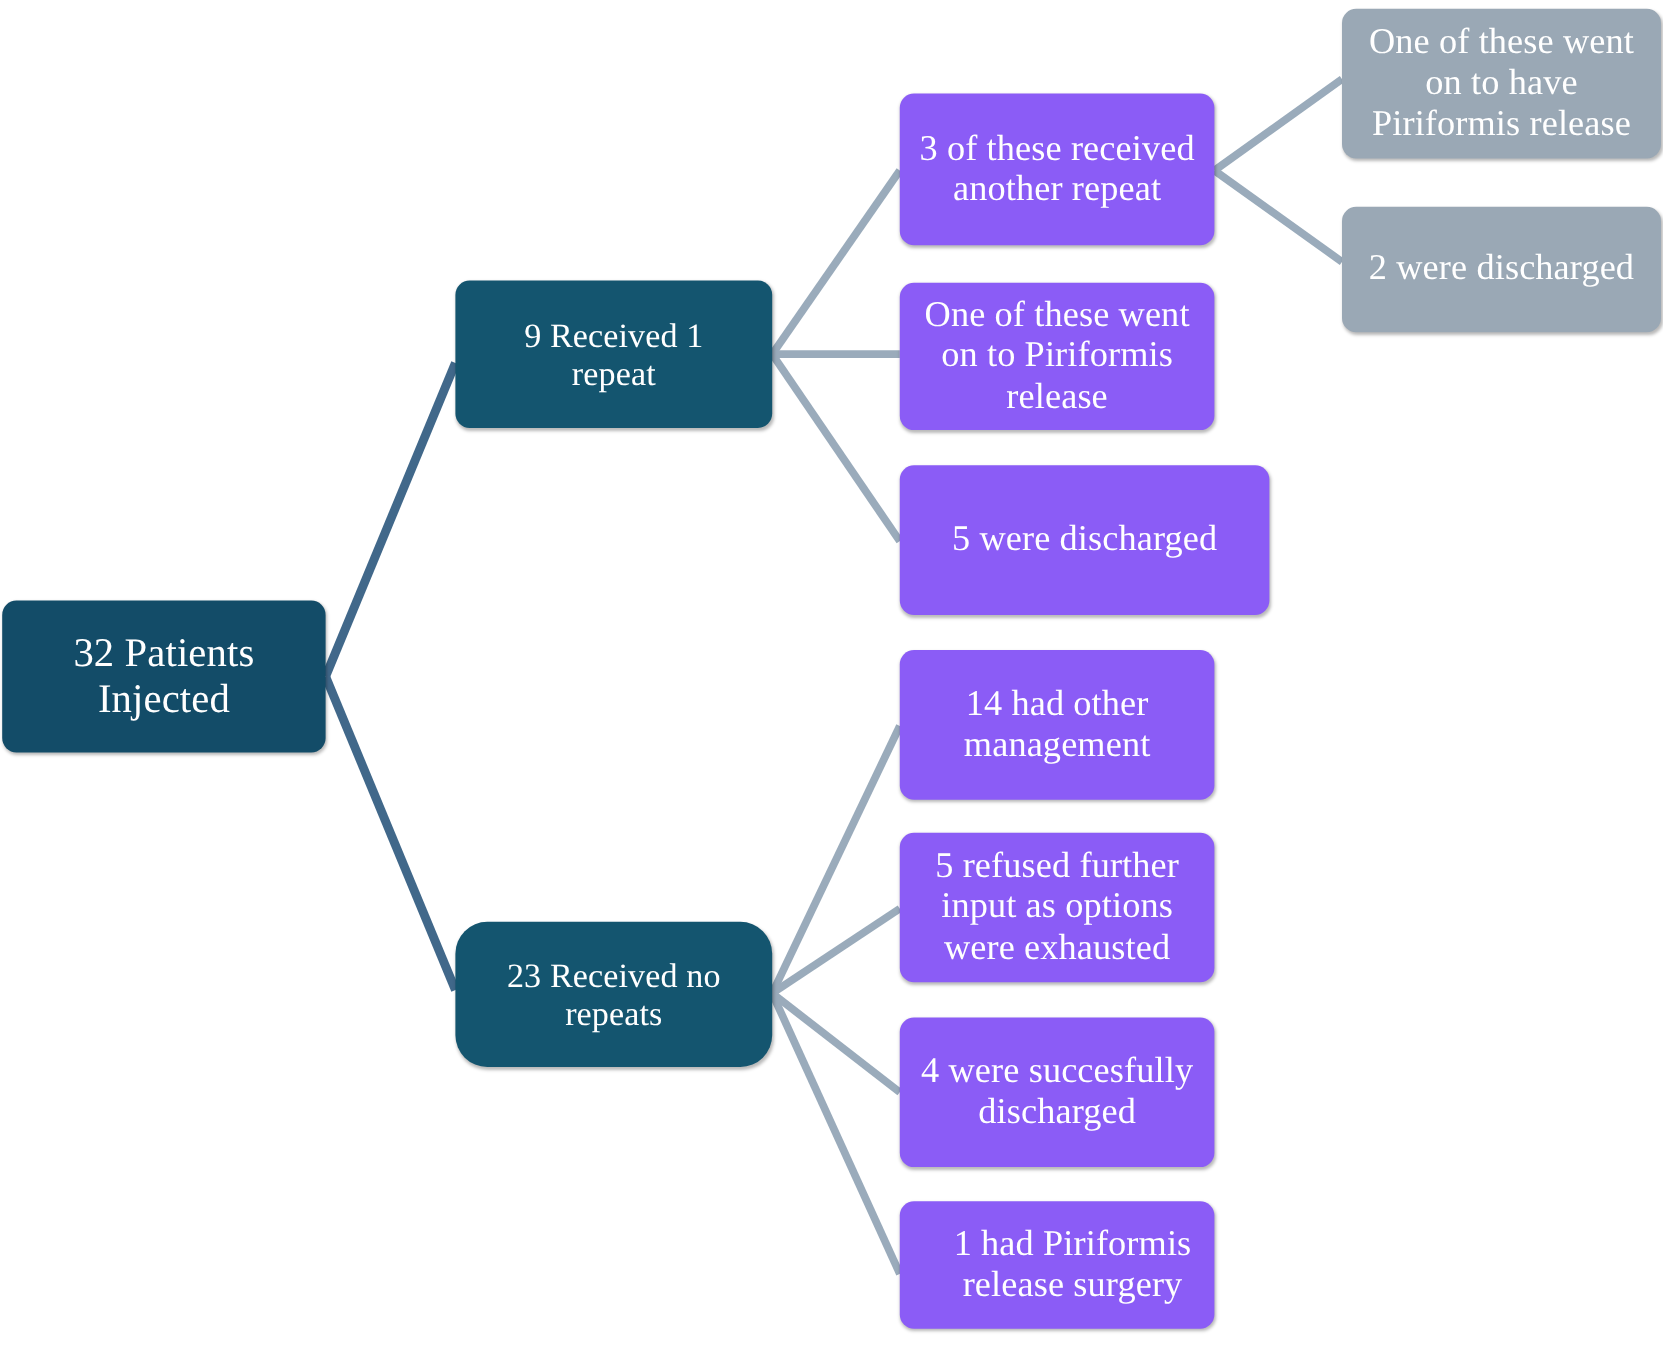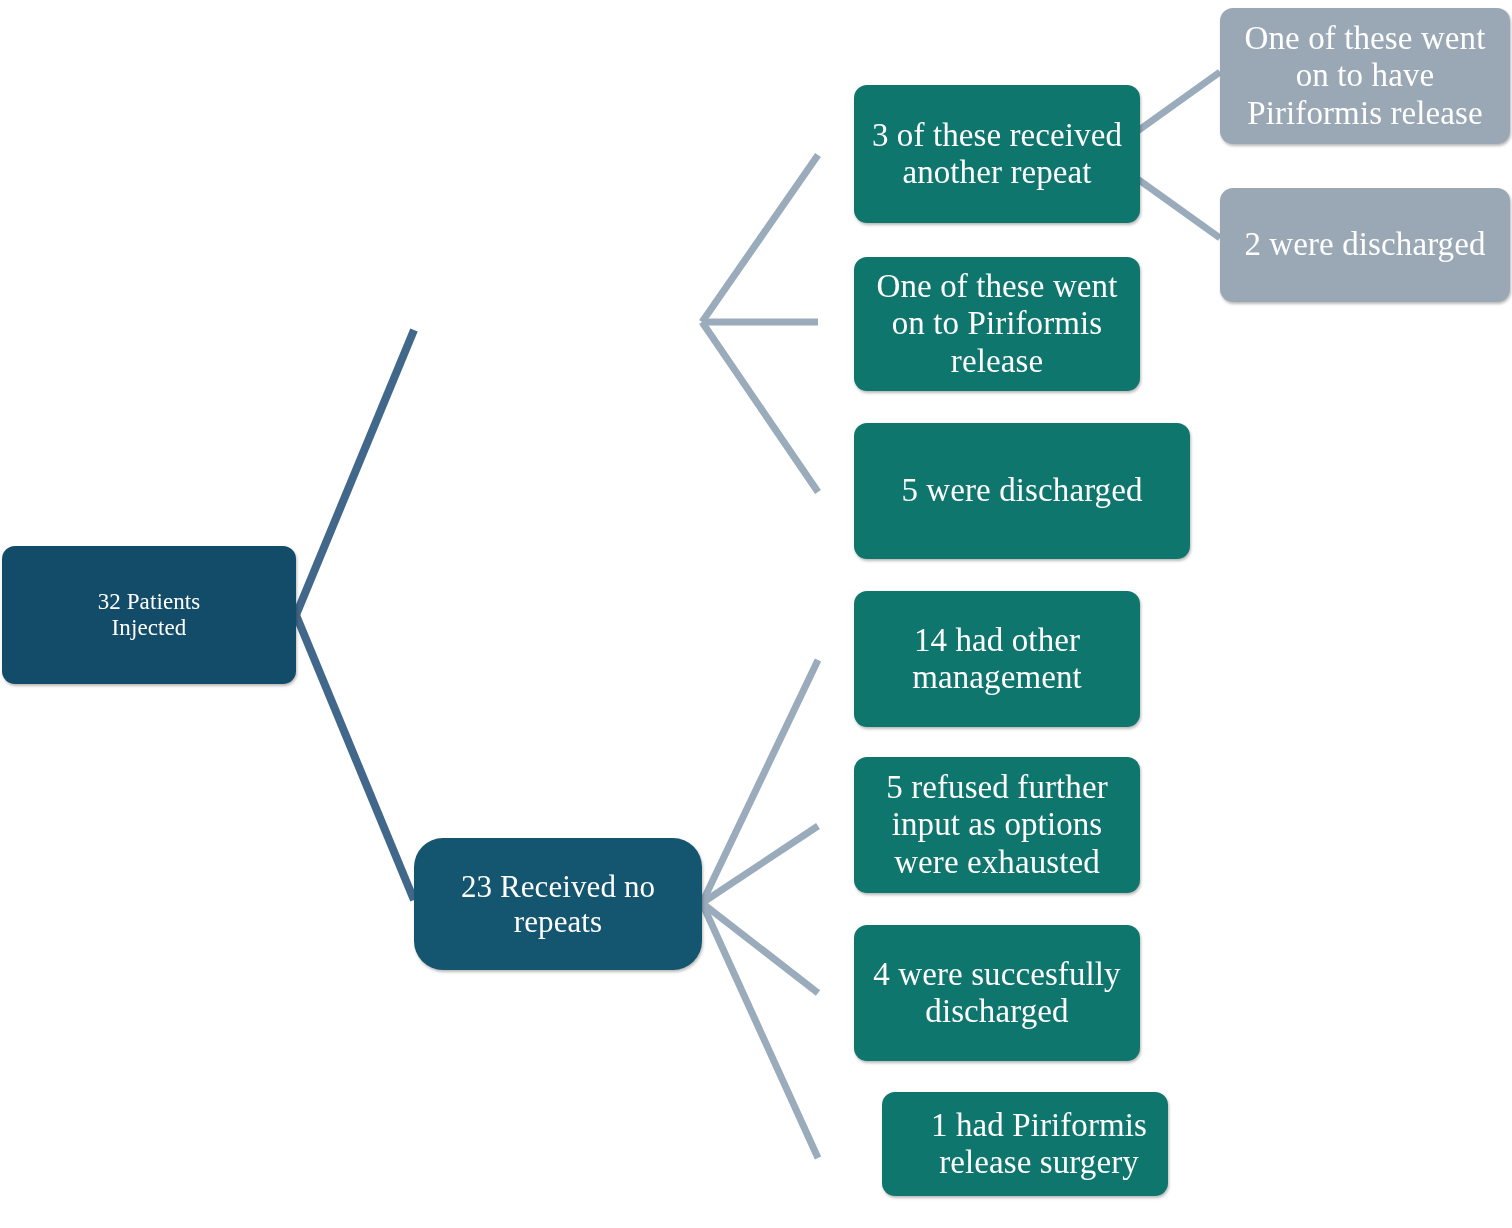--- a/index.html
+++ b/index.html
@@ -33,30 +33,29 @@
     color: #ffffff;
     border-radius: 13px;
     padding: 6px 12px;
     line-height: 1.13;
     box-shadow: 1px 2px 3px rgba(0,0,0,0.28);
     white-space: pre-line;
     letter-spacing: 0.1px;
   }
   .node.root {
     background: #134c68;
-    font-size: 23px;
+    font-size: 37px;
   }
   .node.level2 {
     background: #14556f;
     font-size: 31px;
   }
   .node.level3 {
-    background: #0f766e;
+    background: #8b5cf6;
     font-size: 33px;
-    margin-left: 36px;
   }
   .node.level4 {
     background: #9aa8b5;
     font-size: 33px;
   }
 </style>
 </head>
 <body>
 
 <div id="canvas">
@@ -83,20 +82,22 @@
 
     <g>
       <line x1="1104" y1="155" x2="1220" y2="72" stroke="#9aabbb" stroke-width="7"></line>
       <line x1="1104" y1="155" x2="1220" y2="238" stroke="#9aabbb" stroke-width="7"></line>
     </g>
   </svg>
 
   <div class="node root" style="left:2px; top:546px; width:294px; height:138px;">32 Patients
 Injected</div>
 
+  <div class="node level2" style="left:414px; top:255px; width:288px; height:134px;">9 Received 1
+repeat</div>
 
   <div class="node level2" style="left:414px; top:838px; width:288px; height:132px;border-radius:29px;">23 Received no
 repeats</div>
 
   <div class="node level3" style="left:818px; top:85px; width:286px; height:138px;">3 of these received
 another repeat</div>
 
   <div class="node level3" style="left:818px; top:257px; width:286px; height:134px;">One of these went
 on to Piriformis
 release</div>
@@ -106,21 +107,21 @@
   <div class="node level3" style="left:818px; top:591px; width:286px; height:136px;">14 had other
 management</div>
 
   <div class="node level3" style="left:818px; top:757px; width:286px; height:136px;">5 refused further
 input as options
 were exhausted</div>
 
   <div class="node level3" style="left:818px; top:925px; width:286px; height:136px;">4 were succesfully
 discharged</div>
 
-  <div class="node level3" style="left:846px; top:1092px; width:286px; height:104px;padding-left:40px;">1 had Piriformis
+  <div class="node level3" style="left:818px; top:1092px; width:286px; height:116px;padding-left:40px;">1 had Piriformis
 release surgery</div>
 
   <div class="node level4" style="left:1220px; top:8px; width:290px; height:136px;">One of these went
 on to have
 Piriformis release</div>
 
   <div class="node level4" style="left:1220px; top:188px; width:290px; height:114px;">2 were discharged</div>
 
 </div>
 

